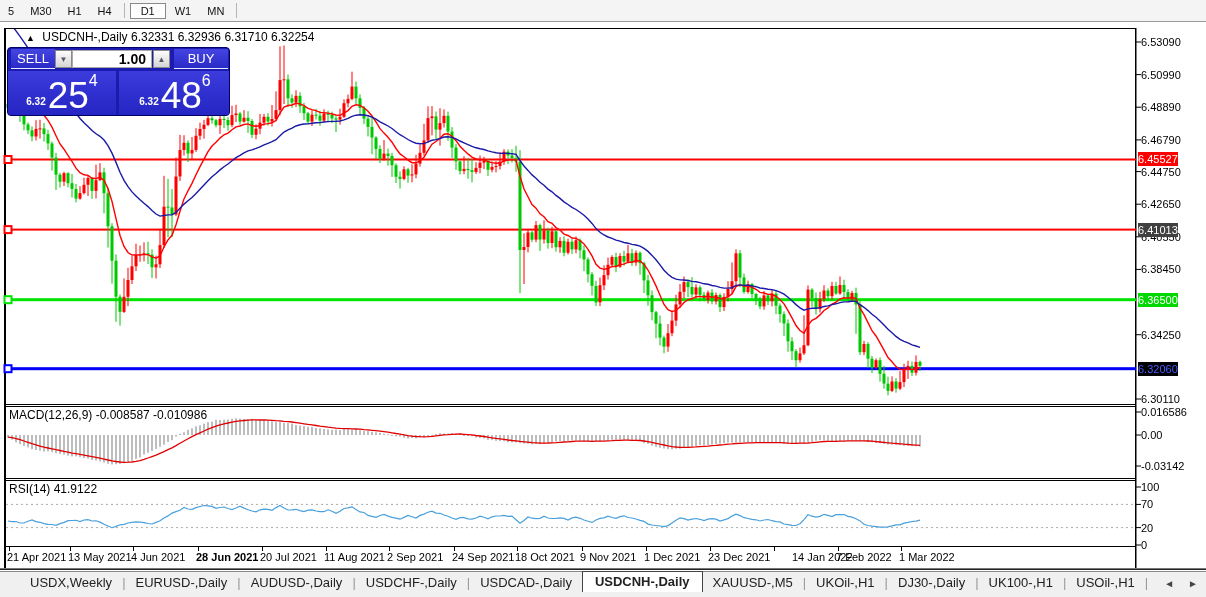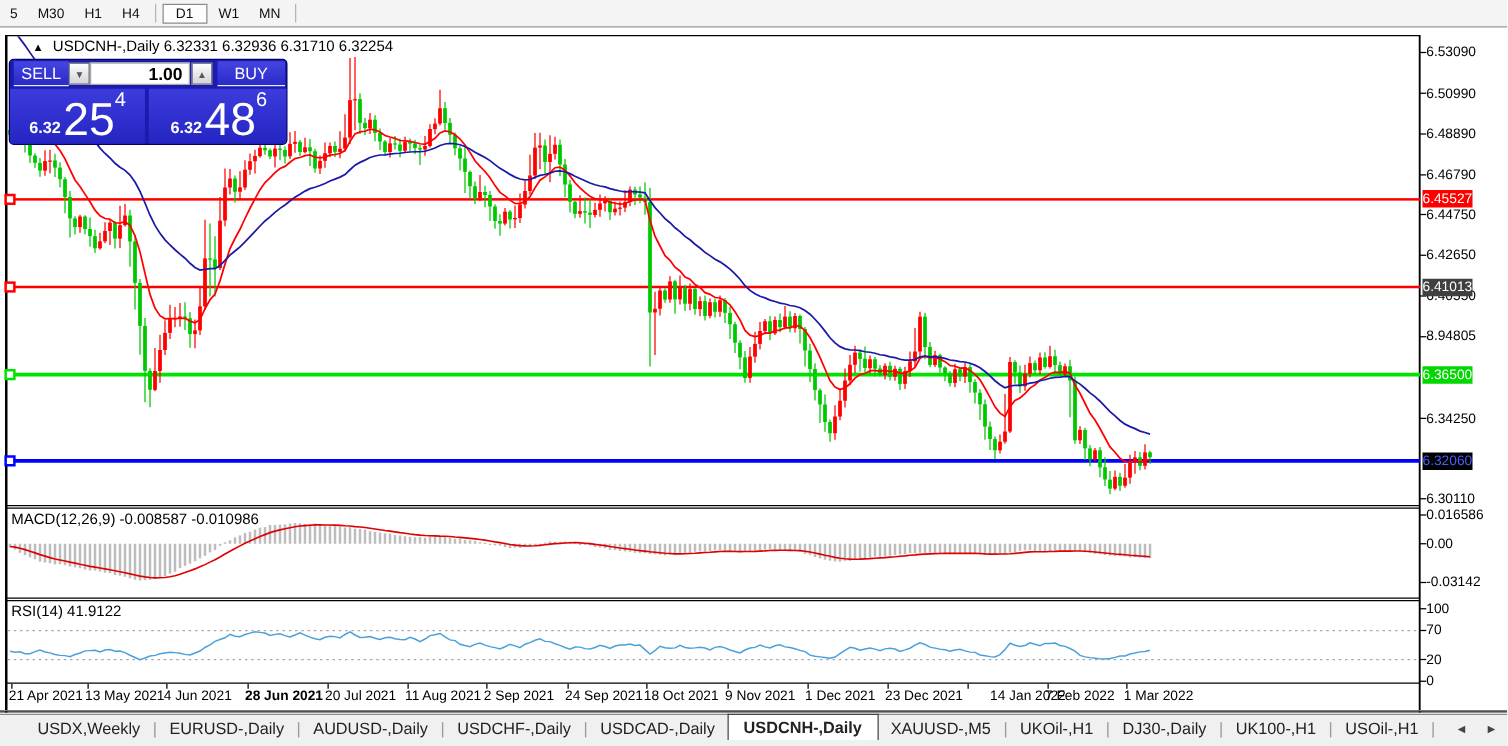--- a/index.html
+++ b/index.html
@@ -20,21 +20,21 @@
   .tp-btn{position:absolute;top:1px;height:19px;background:linear-gradient(#4545e2,#2a2ac9);color:#fff;font-size:13px;display:flex;align-items:center;justify-content:center;border-bottom:1px solid #e8e8ff;}
   #tp-sell-btn{left:3px;width:44px;}
   #tp-buy-btn{left:166px;width:54px;}
   .tp-spin{position:absolute;top:2px;height:18px;width:17px;background:linear-gradient(#fdfdfd,#d4d4d4);border:1px solid #8a8a8a;box-sizing:border-box;display:flex;align-items:center;justify-content:center;font-size:8px;color:#556;}
   #tp-spin-down{left:47px;}
   #tp-spin-up{left:145px;}
   #tp-volume{position:absolute;left:64px;top:2px;width:80px;height:18px;background:#fff;border:1px solid #aaa;box-sizing:border-box;color:#000;font-size:14px;font-weight:bold;display:flex;align-items:center;justify-content:flex-end;padding-right:5px;}
   .tp-big{position:absolute;top:23px;height:46px;background:linear-gradient(#3c3cdd,#2424c2);color:#fff;display:flex;align-items:flex-end;justify-content:center;padding-bottom:5px;box-sizing:border-box;}
   #tp-sell-big{left:0px;width:108px;}
   #tp-buy-big{left:111px;width:112px;}
-  .tp-small{font-size:13px;font-weight:bold;margin-right:2px;line-height:20px;}
+  .tp-small{font-size:10px;font-weight:bold;margin-right:2px;line-height:20px;}
   .tp-huge{font-size:37px;line-height:33px;font-weight:400;}
   .tp-sup{font-size:16px;line-height:16px;align-self:flex-start;margin-top:2px;}
   
   .ax-label{position:absolute;left:1141px;z-index:3;font-size:11px;color:#000;white-space:nowrap;}
   .ax-badge{position:absolute;left:1138px;z-index:3;font-size:11px;color:#fff;padding:0 0;height:14px;line-height:14px;white-space:nowrap;}
   
   .ind-label{position:absolute;left:9px;z-index:3;font-size:12px;color:#000;white-space:nowrap;}
   
   .date-label{position:absolute;top:551px;z-index:3;font-size:11px;color:#000;white-space:nowrap;}
   
@@ -856,21 +856,21 @@
   <div class="ind-label" style="top:482px;">RSI(14) 41.9122</div>
 
   <div id="axis-layer">
       <div class="ax-label" style="top: 36px;">6.53090</div>
       <div class="ax-label" style="top: 69px;">6.50990</div>
       <div class="ax-label" style="top: 101px;">6.48890</div>
       <div class="ax-label" style="top: 134px;">6.46790</div>
       <div class="ax-label" style="top: 166px;">6.44750</div>
       <div class="ax-label" style="top: 198px;">6.42650</div>
       <div class="ax-label" style="top: 231px;">6.40550</div>
-      <div class="ax-label" style="top: 263px;">8.94805</div>
+      <div class="ax-label" style="top: 263px;">6.38450</div>
       <div class="ax-label" style="top: 329px;">6.34250</div>
       <div class="ax-label" style="top: 393px;">6.30110</div>
       <div class="ax-badge" style="top: 152px; background: rgb(255, 0, 0); color: rgb(255, 255, 255);">6.45527</div>
       <div class="ax-badge" style="top: 223px; background: #404040; color: rgb(255, 255, 255);">6.41013</div>
       <div class="ax-badge" style="top: 293px; background: rgb(0, 216, 0); color: rgb(255, 255, 255);">6.36500</div>
       <div class="ax-badge" style="top: 362px; background: rgb(0, 0, 0); color: rgb(74, 92, 255);">6.32060</div>
       <div class="ax-label" style="top: 406px;">0.016586</div>
       <div class="ax-label" style="top: 429px;">0.00</div>
       <div class="ax-label" style="top: 460px;">-0.03142</div>
       <div class="ax-label" style="top: 481px;">100</div>

